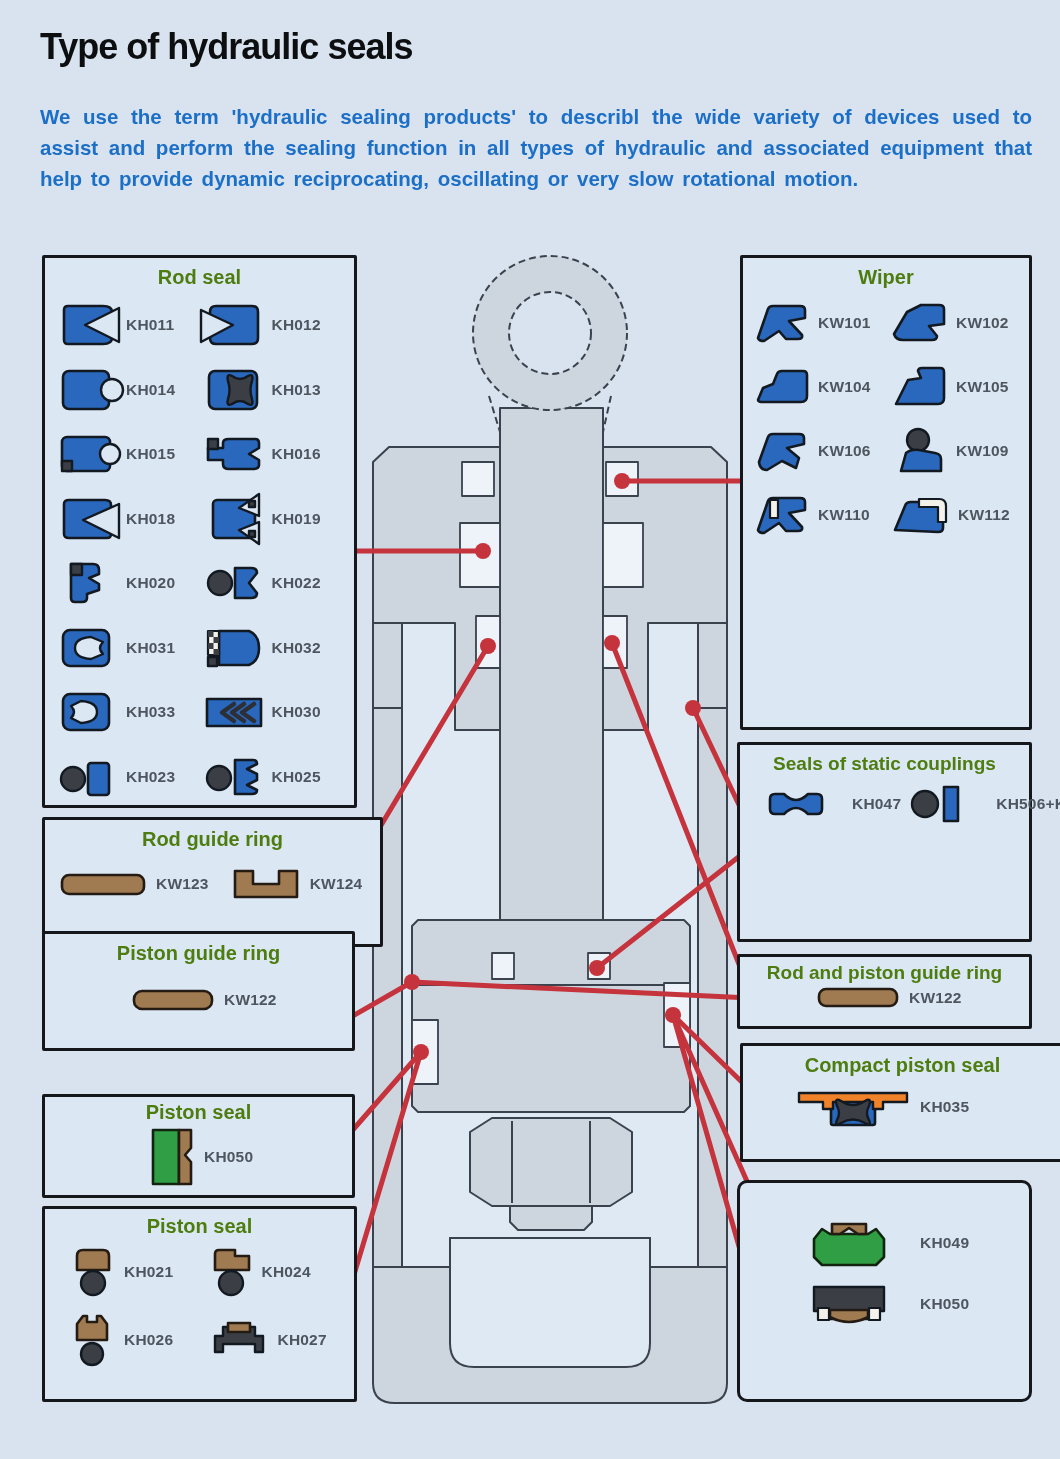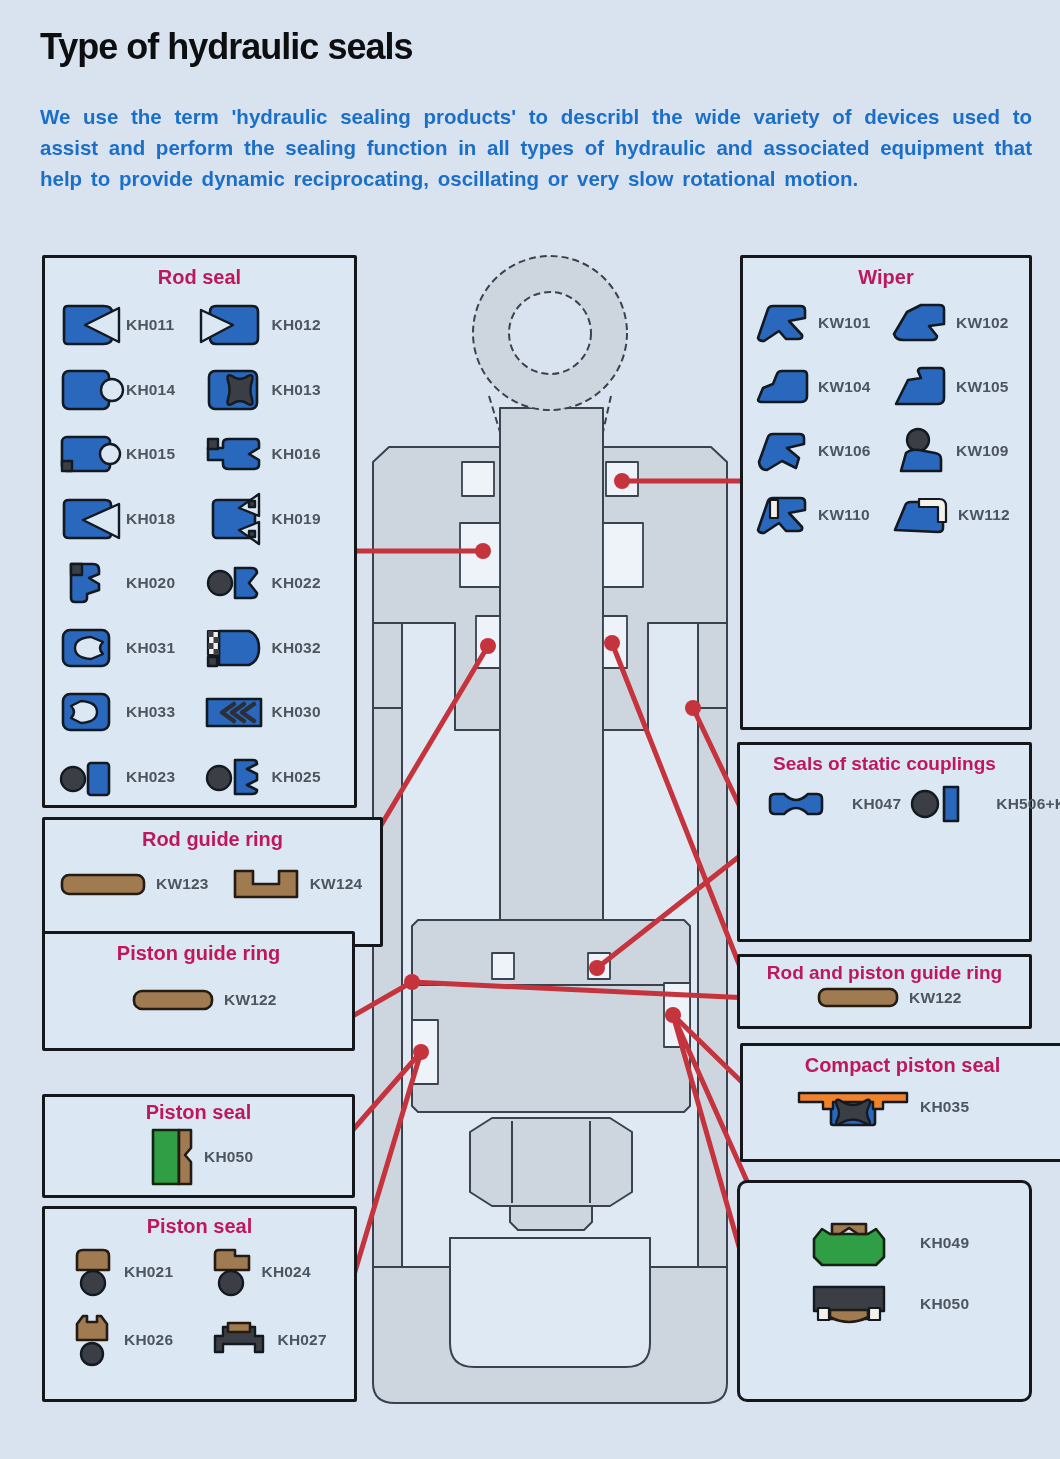--- a/index.html
+++ b/index.html
@@ -4,21 +4,21 @@
 <style>
   html,body{margin:0;padding:0;background:#d9e3f0;}
   #stage{position:relative;width:1060px;height:1459px;background:#d9e3f0;overflow:hidden;
          font-family:"Liberation Sans",sans-serif;}
   #diagram-svg{position:absolute;left:0;top:0;z-index:1;}
   .hdr{position:absolute;left:40px;z-index:2;}
   #page-title{top:26px;font-size:36px;font-weight:900;letter-spacing:-1px;color:#0d0e10;}
   #page-intro{top:102px;width:992px;font-size:20.5px;font-weight:700;color:#1c6fc7;
               line-height:1.5;text-align:justify;word-spacing:3px;}
   .box{position:absolute;z-index:2;background:#dce7f4;border:3px solid #15171b;border-radius:2px;box-sizing:border-box;}
-  .box-title{text-align:center;font-size:20px;font-weight:700;color:#be185d;padding-top:8px;}
+  .box-title{text-align:center;font-size:20px;font-weight:700;color:#4d7c0f;padding-top:8px;}
   .item{display:flex;align-items:center;gap:9px;}
   .code{font-size:15.5px;font-weight:700;color:#4d565f;letter-spacing:.2px;white-space:nowrap;}
   .grid2{display:grid;grid-template-columns:1fr 1fr;}
   
   svg.ic{overflow:visible;flex:0 0 auto;}
   .b{fill:#2a68be;stroke:#131920;stroke-width:2.6;stroke-linejoin:round;}
   .k{fill:#3b3f45;stroke:#131920;stroke-width:2.4;stroke-linejoin:round;}
   .c{fill:#dce7f4;stroke:#131920;stroke-width:2.4;stroke-linejoin:round;}
   .w{fill:#a07a50;stroke:#241c12;stroke-width:2.6;stroke-linejoin:round;}
   .g{fill:#2f9e44;stroke:#11240f;stroke-width:2.6;stroke-linejoin:round;}

